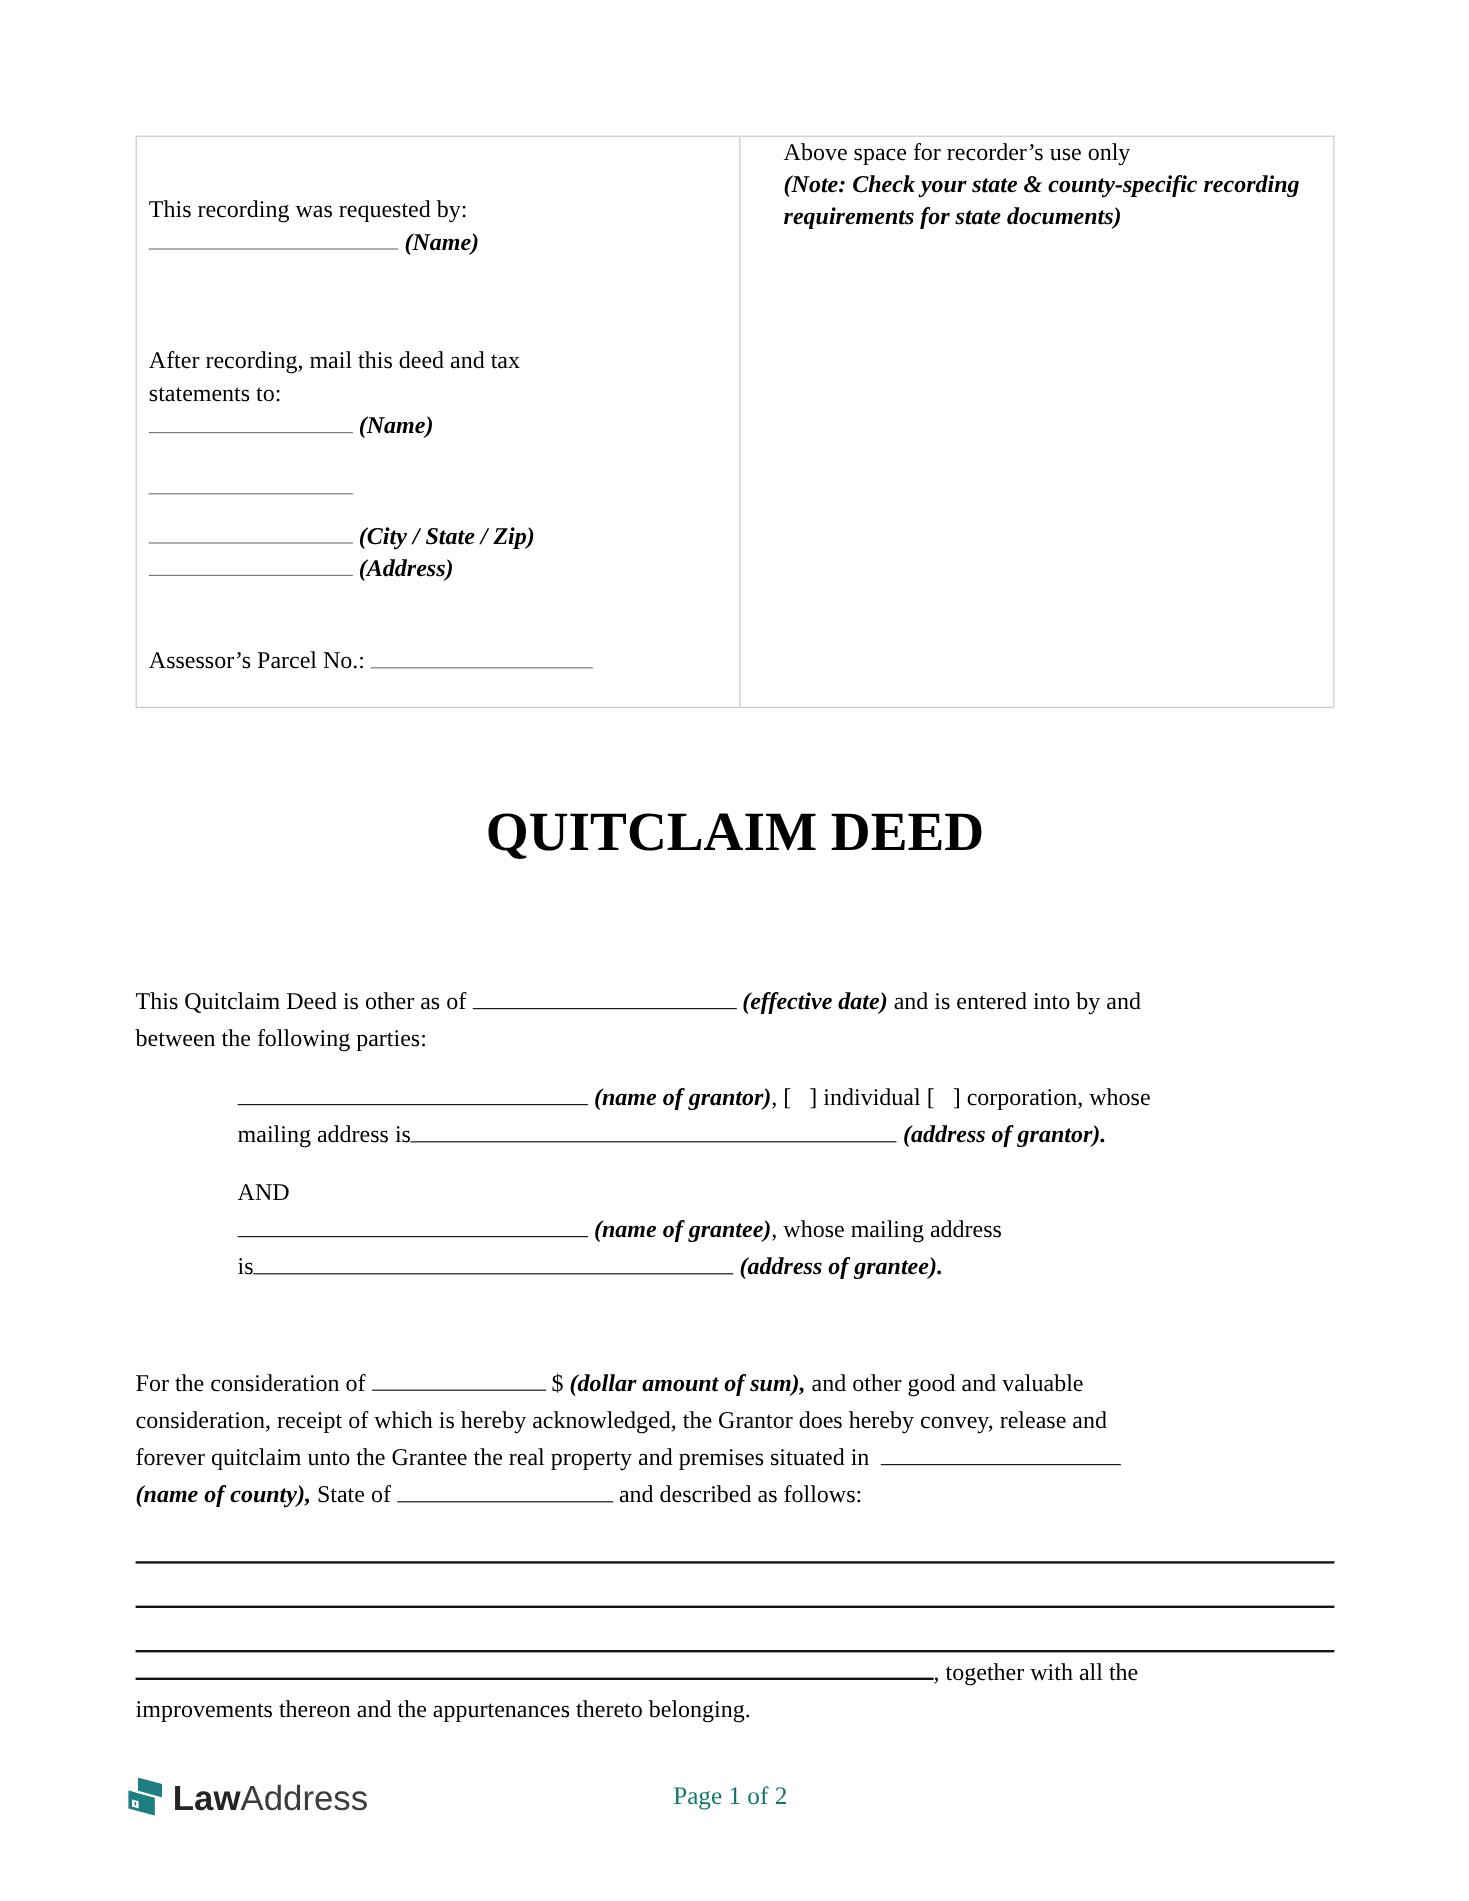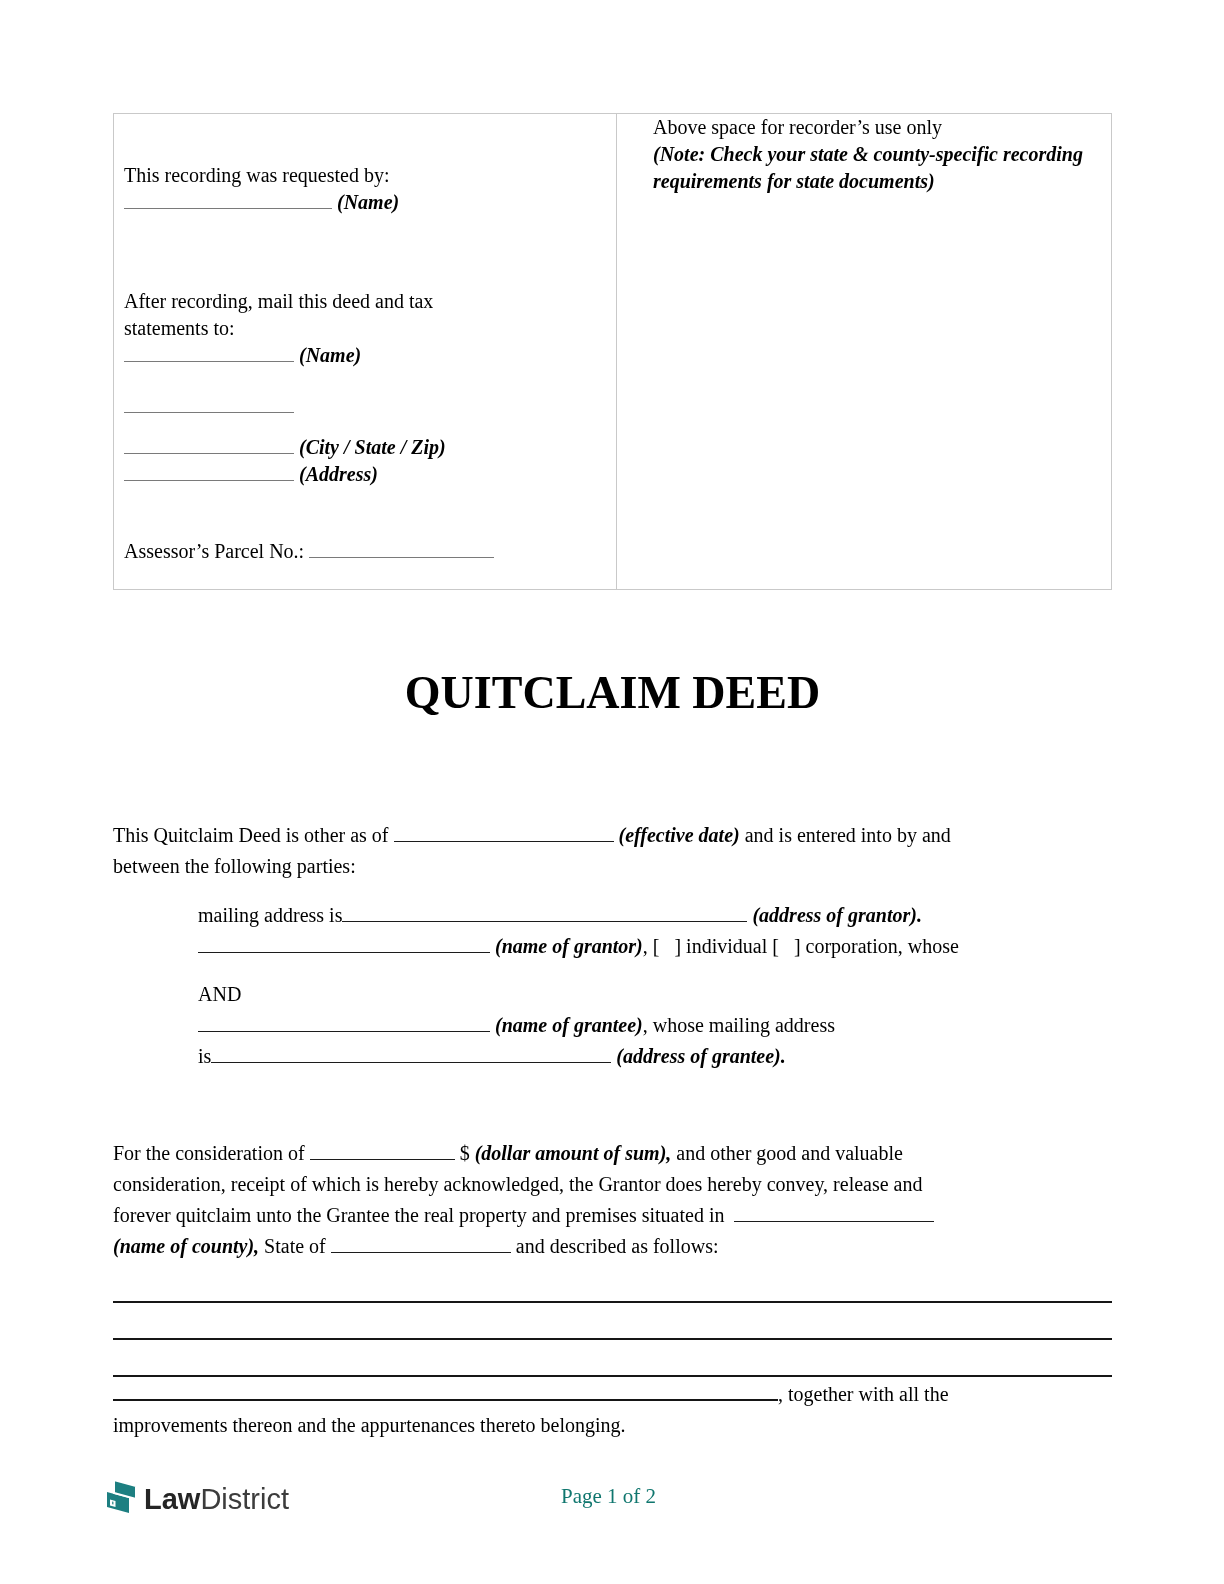--- a/index.html
+++ b/index.html
@@ -77,22 +77,22 @@
   </div>
 
   <div class="deed-title">QUITCLAIM DEED</div>
 
   <div class="intro">
     <div class="bline"><span>This Quitclaim Deed is other as of </span><span class="blank dark" style="width:220px"></span><span class="hint"> (effective date)</span><span> and is entered into by and</span></div>
     <div class="bline">between the following parties:</div>
   </div>
 
   <div class="indent grantor-block">
+    <div class="bline"><span class="blank dark" style="width:292px"></span><span class="hint"> (name of grantor)</span><span>, [   ] individual [   ] corporation, whose</span></div>
     <div class="bline"><span>mailing address is</span><span class="blank dark" style="width:405px"></span><span class="hint"> (address of grantor).</span></div>
-    <div class="bline"><span class="blank dark" style="width:292px"></span><span class="hint"> (name of grantor)</span><span>, [   ] individual [   ] corporation, whose</span></div>
   </div>
 
   <div class="indent and-line bline">AND</div>
 
   <div class="indent">
     <div class="bline"><span class="blank dark" style="width:292px"></span><span class="hint"> (name of grantee)</span><span>, whose mailing address</span></div>
     <div class="bline"><span>is</span><span class="blank dark" style="width:400px"></span><span class="hint"> (address of grantee).</span></div>
   </div>
 
   <div class="consideration">
@@ -112,18 +112,18 @@
   <div class="bline">improvements thereon and the appurtenances thereto belonging.</div>
 
   <div class="footer">
     <div class="brand">
       <svg width="31" height="38" viewBox="0 0 31 38">
         <path d="M1 12 L23 18 L23 33 L1 27 Z" fill="#1d7f81"></path>
         <path d="M8 0 L30 6 L30 19 L8 13 Z" stroke="#ffffff" stroke-width="2" fill="#1d7f81"></path>
         <path d="M4 19.5 L9.5 21 L9.5 27 L4 25.5 Z" fill="#ffffff"></path>
         <path d="M6.2 21.5 L7.4 21.8 L7.4 24.6 L6.2 24.3 Z" fill="#1d7f81"></path>
       </svg>
-      <div><span class="law">Law</span><span class="district">District</span></div>
+      <div><span class="law">Law</span><span class="district">Address</span></div>
     </div>
     <div class="page-num">Page 1 of 2</div>
   </div>
 
 </div>
 
 </body></html>

